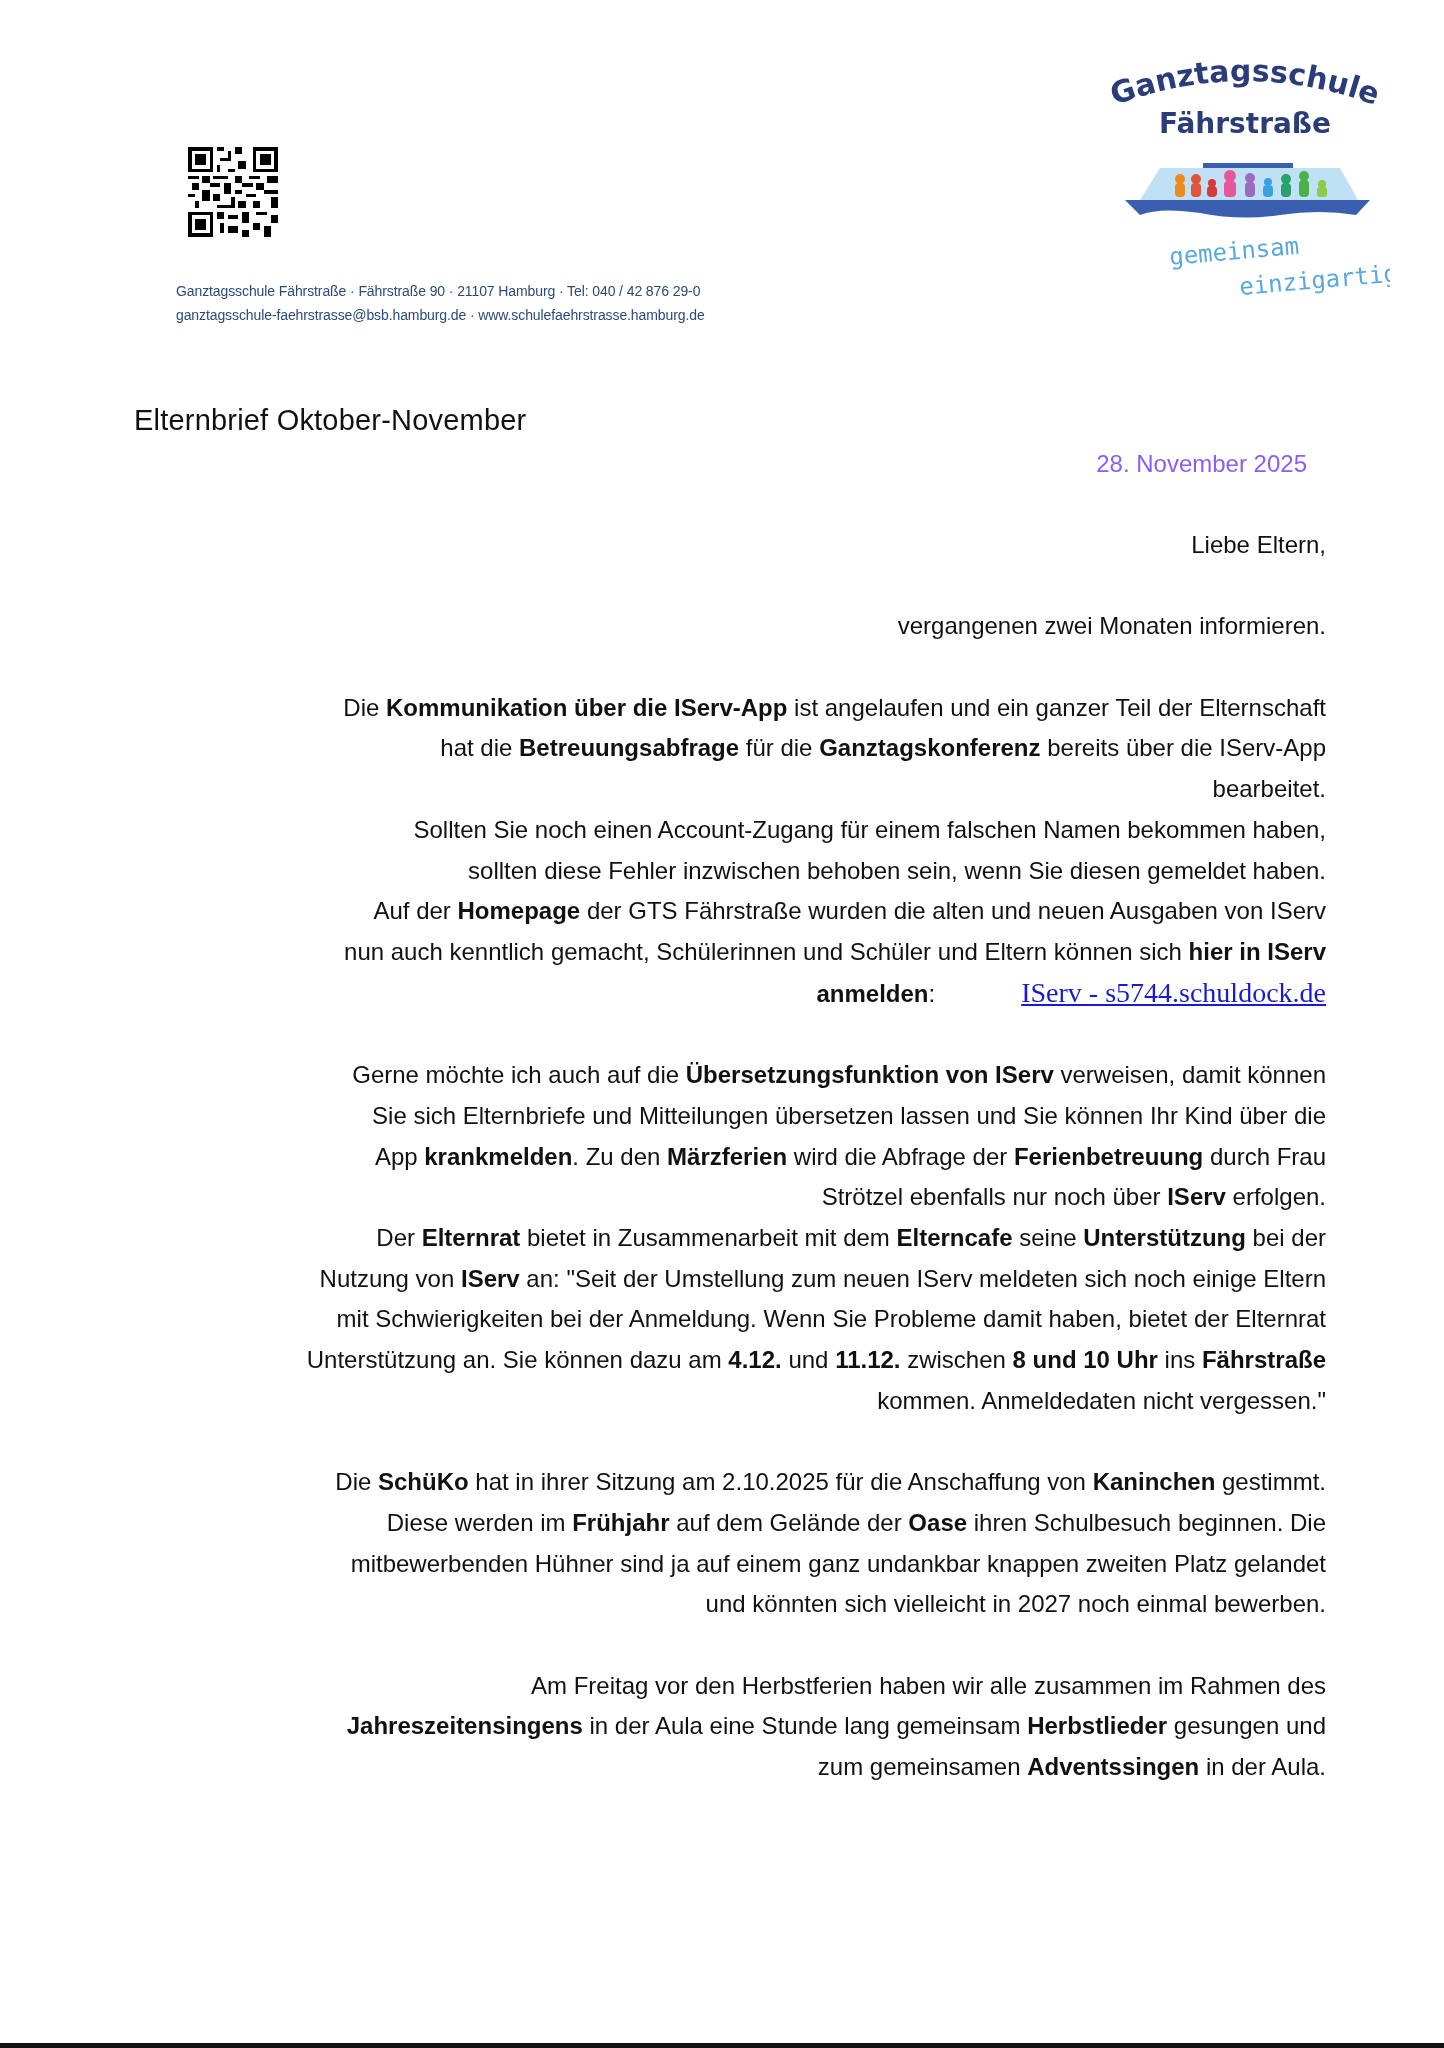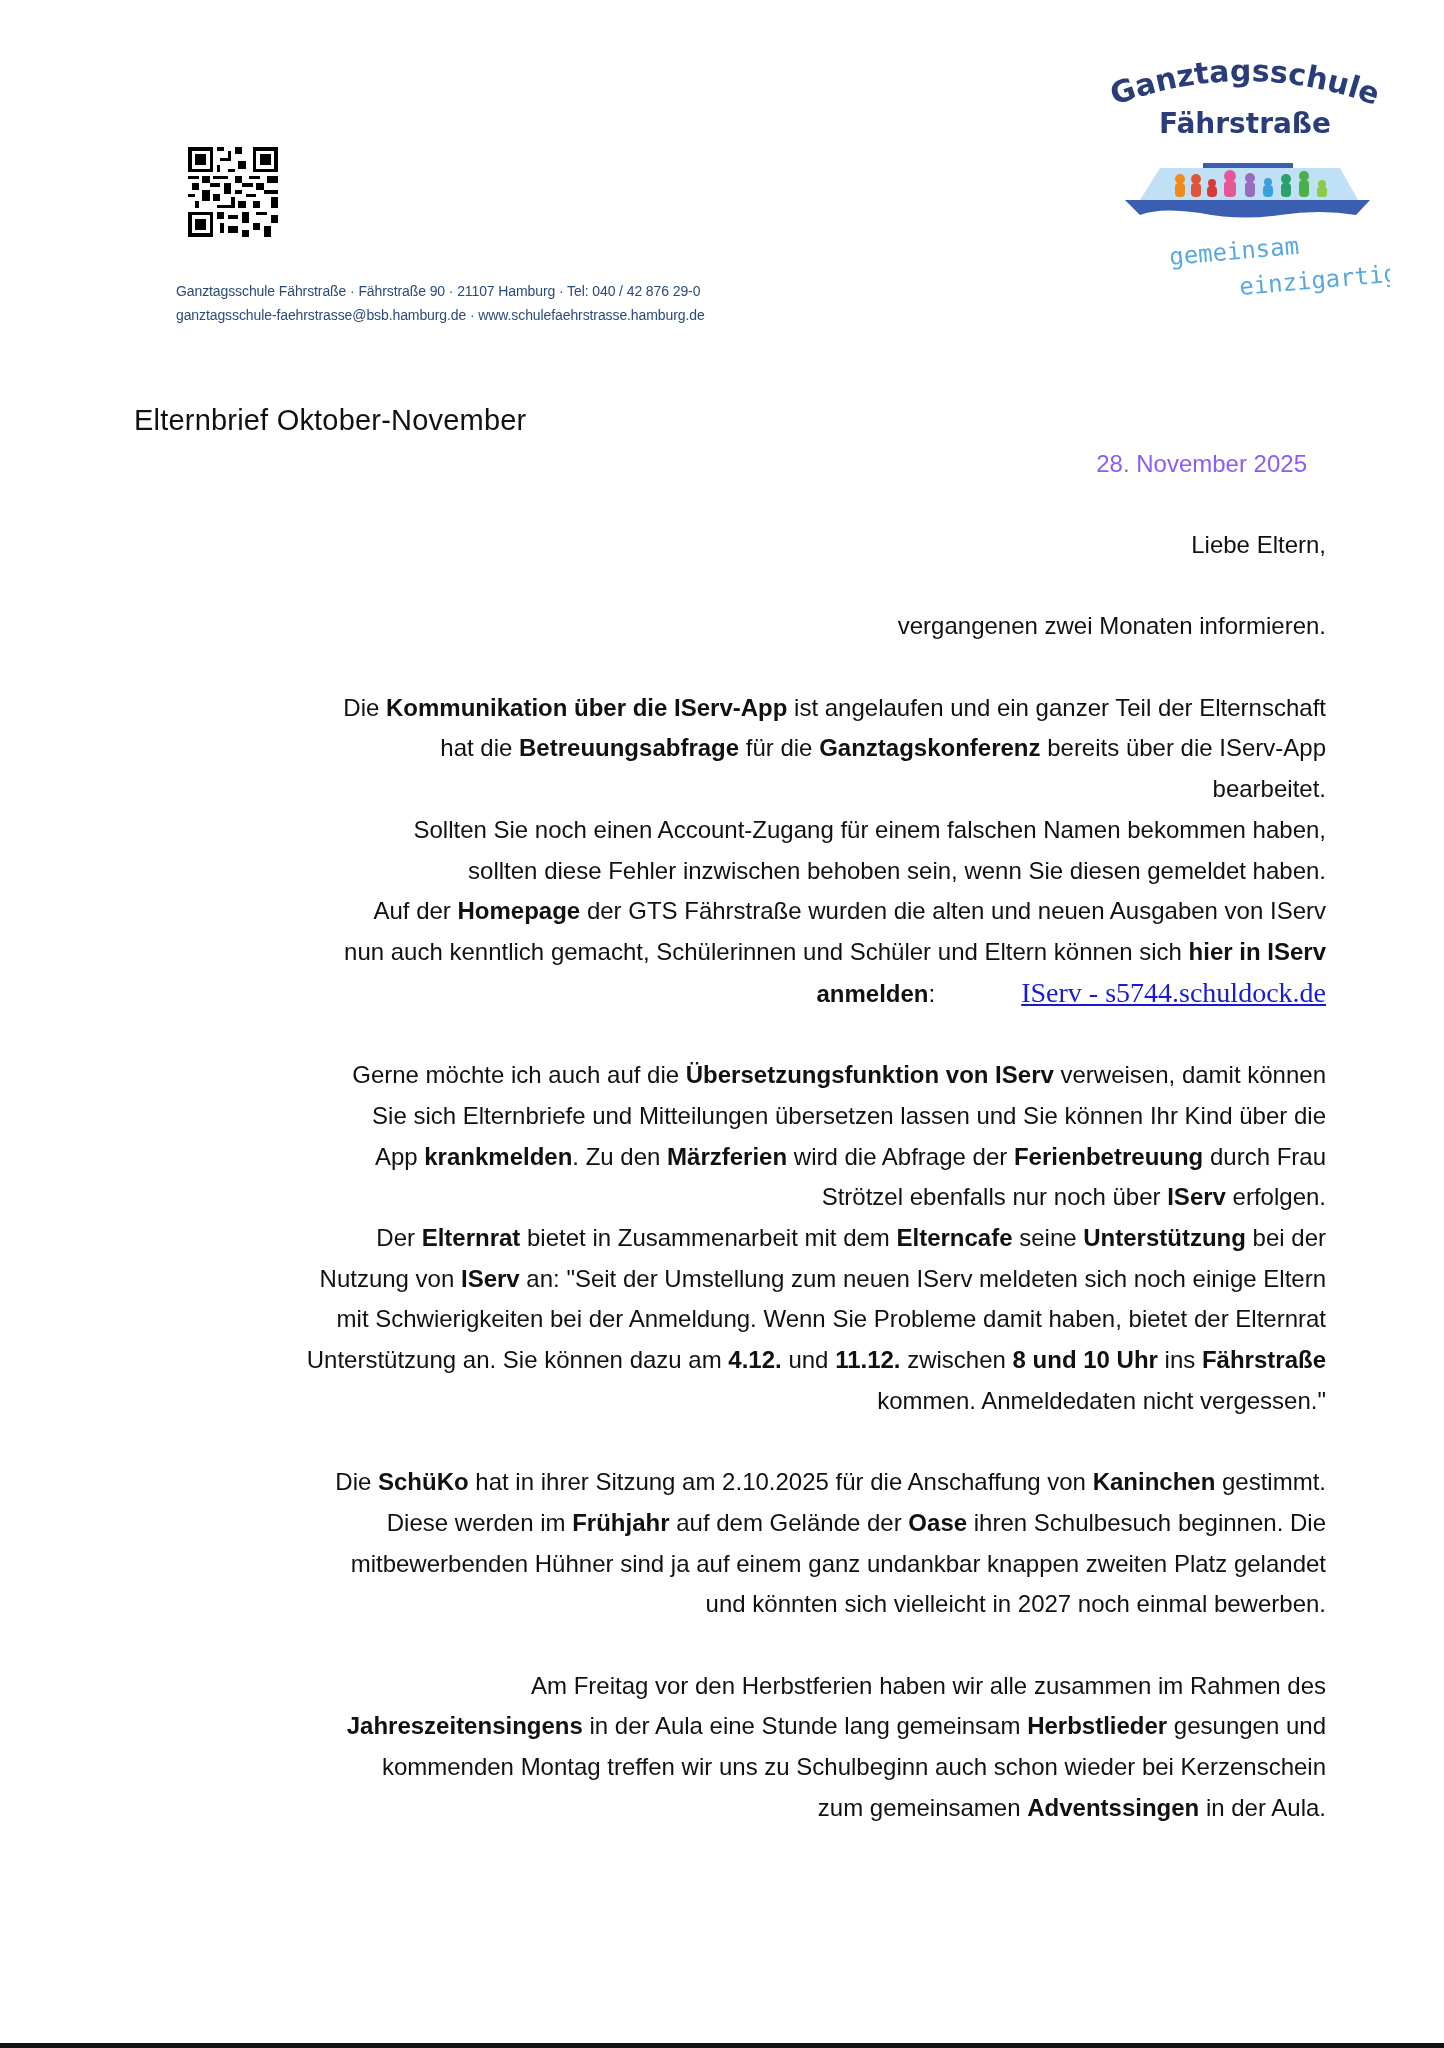--- a/index.html
+++ b/index.html
@@ -164,18 +164,17 @@
     <p><span>Die </span><b>SchüKo</b><span> hat in ihrer Sitzung am 2.10.2025 für die Anschaffung von </span><b>Kaninchen</b><span> gestimmt.</span></p>
     <p><span>Diese werden im </span><b>Frühjahr</b><span> auf dem Gelände der </span><b>Oase</b><span> ihren Schulbesuch beginnen. Die</span></p>
     <p>mitbewerbenden Hühner sind ja auf einem ganz undankbar knappen zweiten Platz gelandet</p>
     <p>und könnten sich vielleicht in 2027 noch einmal bewerben.</p>
   </div>
   <div class="gap"></div>
 
   <div>
     <p>Am Freitag vor den Herbstferien haben wir alle zusammen im Rahmen des</p>
     <p><b>Jahreszeitensingens</b><span> in der Aula eine Stunde lang gemeinsam </span><b>Herbstlieder</b><span> gesungen und</span></p>
-    <p>kommenden Montag treffen wir uns zu Schulbeginn auch schon wieder bei Kerzenschein</p>
     <p><span>zum gemeinsamen </span><b>Adventssingen</b><span> in der Aula.</span></p>
   </div>
 </div>
 
 <div class="bottom-rule"></div>
 
 </body></html>

